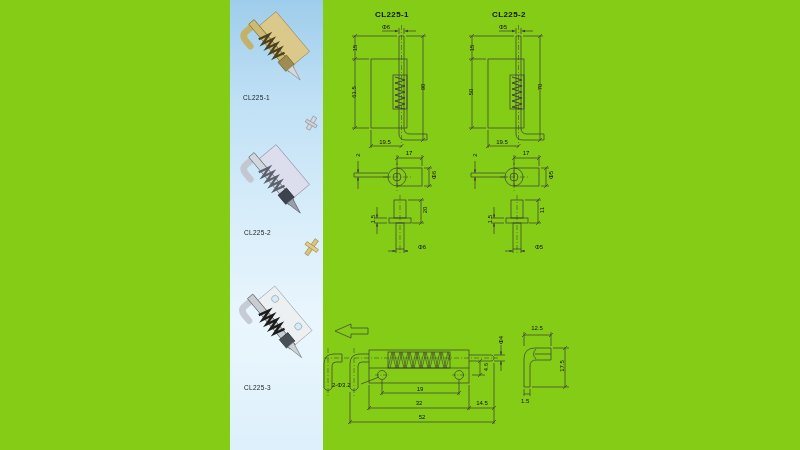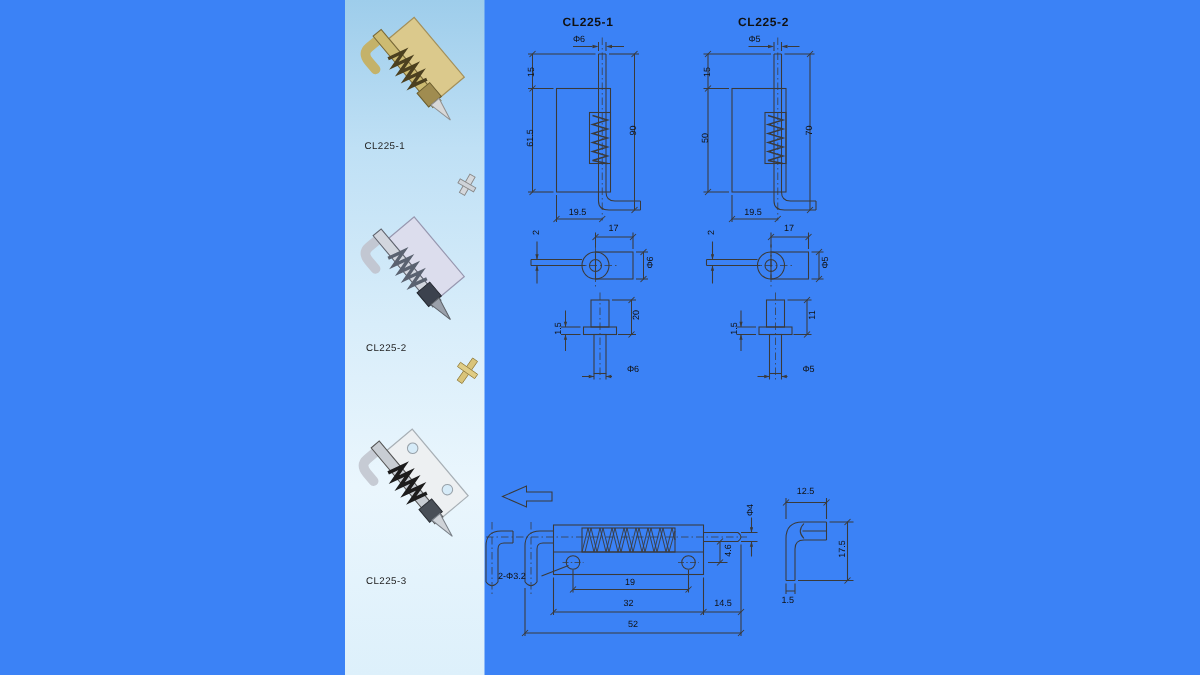--- a/index.html
+++ b/index.html
@@ -1,16 +1,16 @@
 <!DOCTYPE html>
 <html><head>
 <meta charset="utf-8">
 <style>
   html,body{margin:0;padding:0;background:#fff}
-  .stage{position:relative;width:800px;height:450px;background:#3b82f6;overflow:hidden;
+  .stage{position:relative;width:800px;height:450px;background:#84cc16;overflow:hidden;
          font-family:"Liberation Sans",sans-serif}
   .panel{position:absolute;left:230px;top:0;width:93px;height:450px;
          background:linear-gradient(180deg,#9ecdeb 0%,#bfe0f5 22%,#d8edfa 48%,#eaf6fd 72%,#ddf0fb 100%)}
   .photo{position:absolute}
   .plabel{position:absolute;font-size:6.5px;line-height:1;color:#222;letter-spacing:.3px}
   .title{position:absolute;font-size:8px;font-weight:bold;color:#111;text-align:center;letter-spacing:.4px}
   .view{position:absolute}
   .view svg,.photo svg{position:absolute;left:0;top:0;display:block}
   .d{position:absolute;font-size:6px;line-height:1;color:#111;white-space:nowrap}
   .dc{text-align:center}

